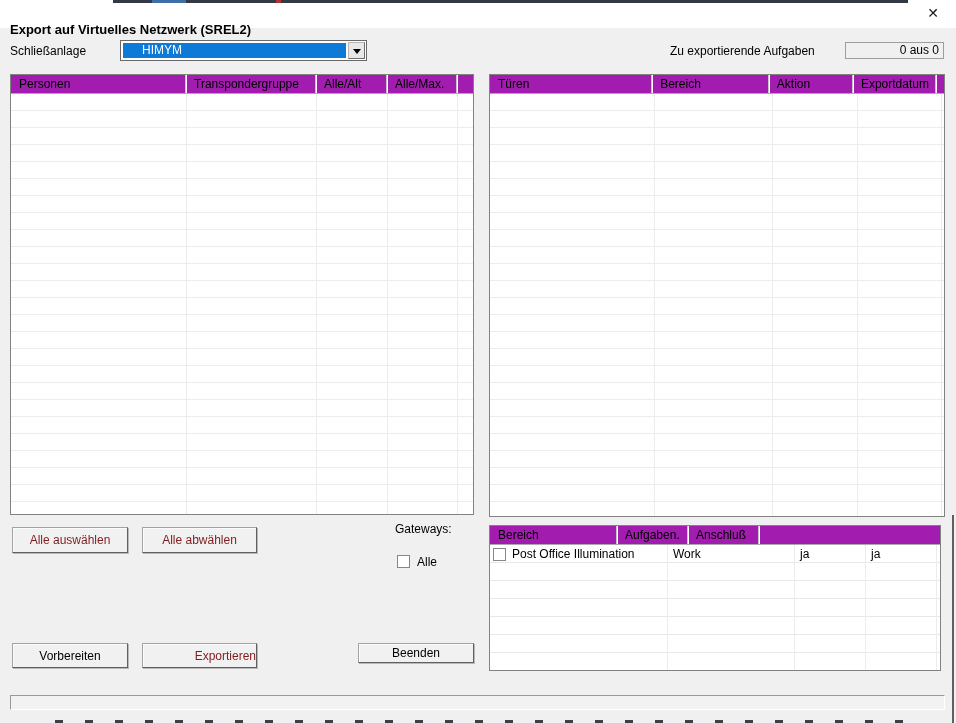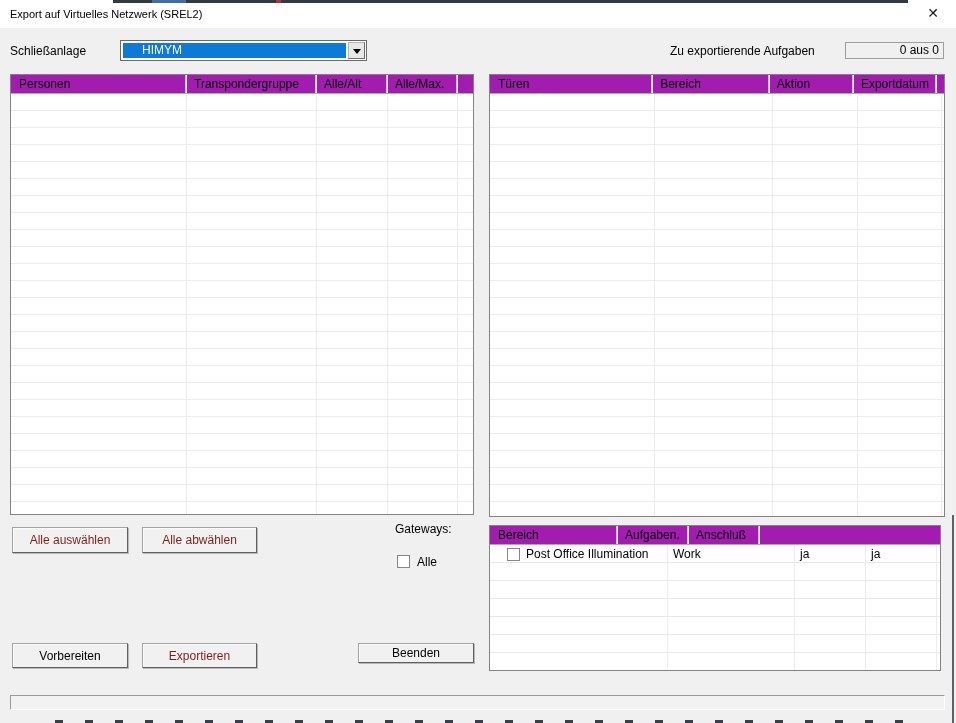--- a/index.html
+++ b/index.html
@@ -5,21 +5,21 @@
   html,body{margin:0;padding:0;}
   body{
     width:956px;height:723px;position:relative;overflow:hidden;
     background:#f0f0f0;
     font-family:"Liberation Sans","DejaVu Sans",sans-serif;
     font-size:12px;color:#000;
   }
   .abs{position:absolute;}
   
   .titlebar{left:0;top:0;width:956px;height:28px;background:#ffffff;}
-  .title{position:absolute;left:10px;top:0;line-height:28px;font-weight:400;font-size:11px;}
+  .title{position:absolute;left:10px;top:16px;line-height:28px;font-weight:700;font-size:13px;}
   .closebtn{position:absolute;right:8px;top:0;width:30px;height:28px;text-align:center;
     line-height:27px;font-size:14px;color:#1b1b1b;cursor:default;}
   
   .art-top{left:113px;top:0;width:795px;height:3px;background:#333944;}
   .art-top-blue{left:152px;top:0;width:34px;height:3px;background:#3f6ea8;}
   .art-top-red{left:276px;top:0;width:5px;height:3px;background:#b03434;}
   .art-right{left:952px;top:515px;width:2px;height:208px;background:#5d6167;}
   .art-bottom{left:55px;top:720px;width:850px;height:3px;
     background:repeating-linear-gradient(90deg,#3b3f46 0 8px,transparent 8px 30px);}
   
@@ -136,35 +136,35 @@
       <div class="lv-hcell" style="width:71px;">Aufgaben.</div>
       <div class="lv-hcell" style="width:71px;">Anschluß</div>
       <div class="lv-hcell" style="flex:1;"></div>
     </div>
     <div class="lv-body lv-body18">
       <div class="vsep" style="left:177px;"></div>
       <div class="vsep" style="left:304px;"></div>
       <div class="vsep" style="left:375px;"></div>
       <div class="vsep" style="left:446px;"></div>
       <div class="grow">
-        <div class="gcell" style="width:177px;display:flex;align-items:center;padding-left:17px;">
+        <div class="gcell" style="width:177px;display:flex;align-items:center;padding-left:3px;">
           <span class="chk" style="flex:0 0 13px;"></span>
           <span style="padding-left:6px;">Post Office Illumination</span>
         </div>
         <div class="gcell" style="width:127px;padding-left:6px;">Work</div>
         <div class="gcell" style="width:71px;padding-left:6px;">ja</div>
         <div class="gcell" style="width:71px;padding-left:6px;">ja</div>
       </div>
     </div>
   </div>
 
   <div class="btn" style="left:12px;top:643px;width:116px;height:25px;">
     <span>Vorbereiten</span>
   </div>
-  <div class="btn disabled" style="left:142px;top:643px;width:115px;height:25px;">
+  <div class="btn disabled" style="left:142px;top:643px;width:115px;height:25px;justify-content:flex-end;">
     <span>Exportieren</span>
   </div>
   <div class="btn" style="left:358px;top:643px;width:116px;height:20px;">
     <span>Beenden</span>
   </div>
 
   <div class="abs statusbar"></div>
 
 </div>
 

